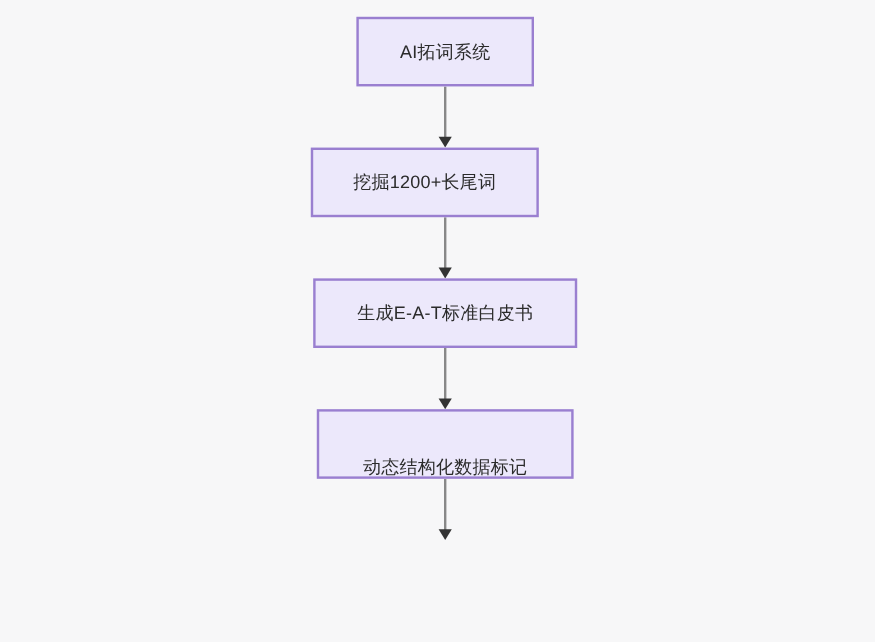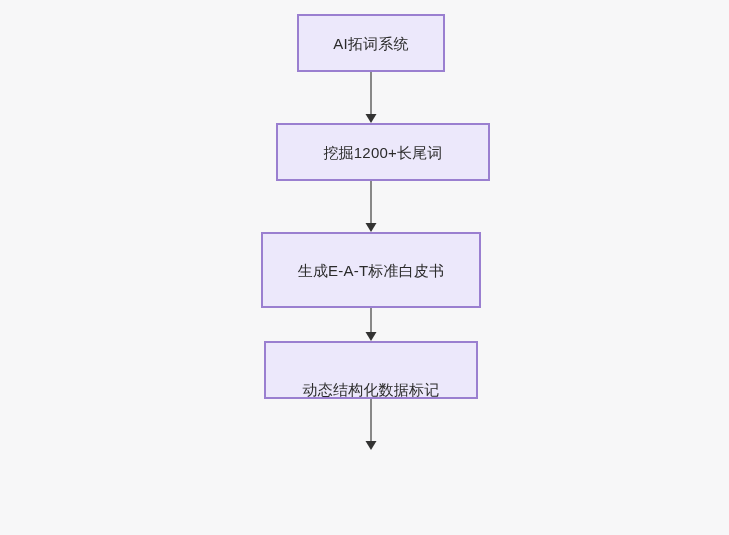--- a/index.html
+++ b/index.html
@@ -70,22 +70,22 @@
     </div>
     <div class="edge" style="left: 362px; top: 399px; height: 51px;">
       <svg width="18" height="51" viewBox="0 0 18 51">
         <line x1="9" y1="0" x2="9" y2="43" stroke="#888888" stroke-width="2"></line>
         <polygon points="9,51 3.5,42 14.5,42" fill="#333333"></polygon>
       </svg>
     </div>
     <div class="node" style="left: 297px; top: 14px; width: 148px; height: 58px; background: rgb(236, 232, 251); border-color: rgb(154, 127, 208); color: rgb(43, 43, 43);">
       <span class="node-label">AI拓词系统</span>
     </div>
-    <div class="node" style="left: 276px; top: 123px; width: 214px; height: 58px; background: rgb(236, 232, 251); border-color: rgb(154, 127, 208); color: rgb(43, 43, 43);">
+    <div class="node" style="left: 259px; top: 123px; width: 190px; height: 58px; background: rgb(236, 232, 251); border-color: rgb(154, 127, 208); color: rgb(43, 43, 43);">
       <span class="node-label">挖掘1200+长尾词</span>
     </div>
-    <div class="node" style="left: 261px; top: 232px; width: 220px; height: 76px; background: rgb(236, 232, 251); border-color: rgb(154, 127, 208); color: rgb(43, 43, 43);">
+    <div class="node" style="left: 261px; top: 232px; width: 220px; height: 58px; background: rgb(236, 232, 251); border-color: rgb(154, 127, 208); color: rgb(43, 43, 43);">
       <span class="node-label">生成E-A-T标准白皮书</span>
     </div>
     <div class="node" style="left: 264px; top: 341px; width: 214px; height: 58px; background: rgb(236, 232, 251); border-color: rgb(154, 127, 208); color: rgb(43, 43, 43); align-items: flex-end;">
       <span class="node-label">动态结构化数据标记</span>
     </div>
   </div>
 
 </body></html>

